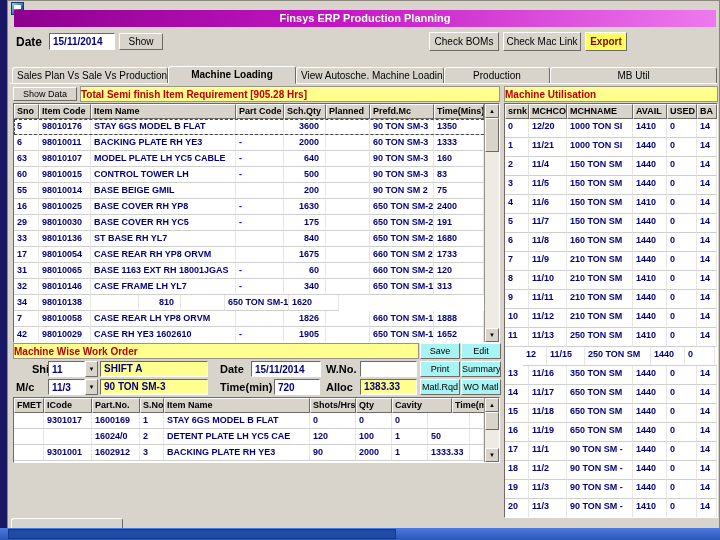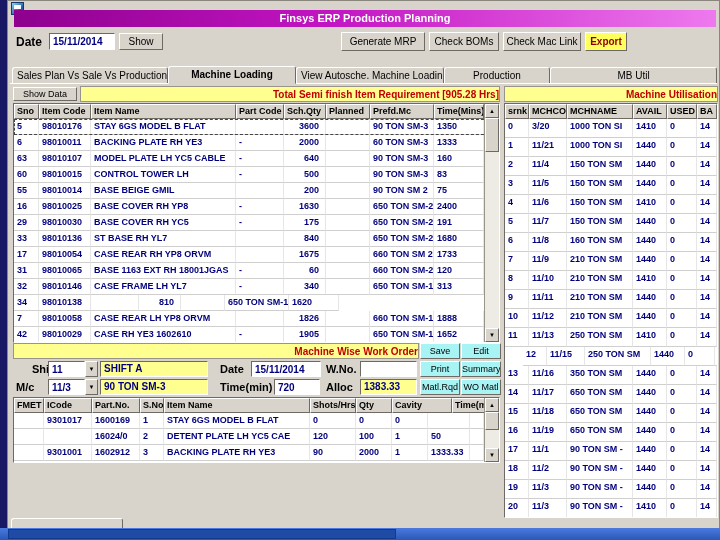--- a/index.html
+++ b/index.html
@@ -45,21 +45,21 @@
          background:#d8d4cc; border:1px solid; border-color:#ffffff #6e6a63 #d8d4cc #ffffff;
          border-top-left-radius:3px; border-top-right-radius:3px;
          white-space:nowrap; overflow:hidden; padding:0 4px; }
   .tab.active { height:18px; margin-top:0; font-weight:bold; z-index:2;
                 border-bottom:1px solid #d8d4cc; }
   .content-edge { position:absolute; left:2px; top:82px; right:2px; height:434px;
                   border-top:1px solid #ffffff; }
 
   
   .ytitle { position:absolute; background:#ffff8f; color:#c00000; font-weight:bold; font-size:10px;
-            text-align:right; border:1px solid #98948a; white-space:nowrap; overflow:hidden; }
+            text-align:left; border:1px solid #98948a; white-space:nowrap; overflow:hidden; }
   .sf-title { left:72px; top:85px; width:420px; height:16px; line-height:15px; }
   .mu-title { left:496px; top:85px; width:214px; height:16px; line-height:15px; }
   .show-data { left:5px; top:86px; width:64px; height:14px; font-size:9px; line-height:12px; }
 
   
   .grid { position:absolute; background:#fff; border:1px solid; border-color:#6e6a63 #ffffff #ffffff #6e6a63;
           display:flex; flex-direction:column; overflow:hidden; }
   #sf-grid { left:5px; top:102px; width:487px; height:240px; }
   #mu-grid { left:496px; top:102px; width:214px; height:415px; }
   #wo-grid { left:5px; top:396px; width:487px; height:66px; }
@@ -100,21 +100,20 @@
 <body>
 
 <div class="window">
 
   <div class="app-icon"></div>
   <div class="titlebar">Finsys ERP Production Planning</div>
 
   <span class="lbl" style="left:8px; top:34px; font-size:12px;">Date</span>
   <input class="tinput date-input" value="15/11/2014" style="">
   <div class="btn show-btn">Show</div>
-  <div class="btn btn-mrp">Generate MRP</div>
   <div class="btn btn-boms">Check BOMs</div>
   <div class="btn btn-maclink">Check Mac Link</div>
   <div class="btn btn-export">Export</div>
 
   <div class="tabs">
     <div class="tab" style="width:156px;">Sales Plan Vs Sale Vs Production</div>
     <div class="tab active" style="width:128px;">Machine Loading</div>
     <div class="tab" style="width:148px;">View Autosche. Machine Loading</div>
     <div class="tab" style="width:106px;">Production</div>
     <div class="tab" style="flex:1;">MB Util</div>
@@ -288,21 +287,21 @@
         <div class="hc" style="width: 24px;">srnk</div>
         <div class="hc" style="width: 38px;">MCHCO</div>
         <div class="hc" style="width: 66px;">MCHNAME</div>
         <div class="hc" style="width: 34px;">AVAIL</div>
         <div class="hc" style="width: 30px;">USED</div>
         <div class="hc" style="width: 20px;">BA</div>
       </div>
     <div class="gbody">
         <div class="grow" style="height: 19px;">
           <div class="gc" style="width: 24px; height: 19px;">0</div>
-          <div class="gc" style="width: 38px; height: 19px;">3/20</div>
+          <div class="gc" style="width: 38px; height: 19px;">12/20</div>
           <div class="gc" style="width: 66px; height: 19px;">1000 TON SI</div>
           <div class="gc" style="width: 34px; height: 19px;">1410</div>
           <div class="gc" style="width: 30px; height: 19px;">0</div>
           <div class="gc" style="width: 20px; height: 19px;">14</div>
         </div>
         <div class="grow" style="height: 19px;">
           <div class="gc" style="width: 24px; height: 19px;">1</div>
           <div class="gc" style="width: 38px; height: 19px;">11/21</div>
           <div class="gc" style="width: 66px; height: 19px;">1000 TON SI</div>
           <div class="gc" style="width: 34px; height: 19px;">1440</div>

